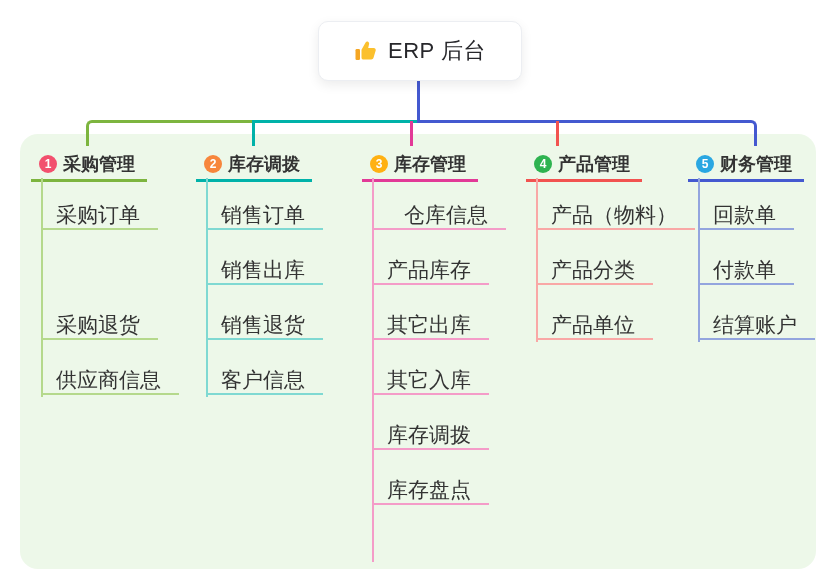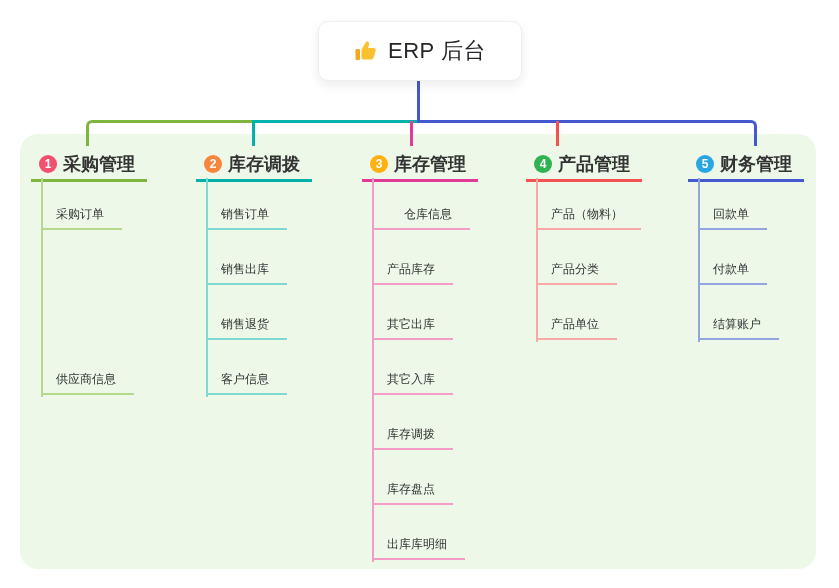--- a/index.html
+++ b/index.html
@@ -84,21 +84,21 @@
     position:absolute;
     left:10px;top:26px;
     width:2px;
     background:var(--cl);
   }
   .child{
     position:absolute;
     left:10px;
     padding:0 18px 5px 15px;
     border-bottom:2px solid var(--cl);
-    font-size:12px;line-height:17px;color:#333;
+    font-size:21px;line-height:17px;color:#333;
     white-space:nowrap;
     cursor:pointer;
   }
 </style>
 </head>
 <body>
 
 <div class="canvas">
 
   <div class="panel" style="background: rgb(237, 248, 233);"></div>
@@ -121,20 +121,21 @@
     <span class="root-label">ERP 后台</span>
   </div>
 
   <div class="branch" style="left: 31px; --c: #7db53f; --cl: #b5d98c;">
     <div class="btitle">
       <span class="numbadge" style="background: rgb(242, 80, 110);">1</span>
       <span>采购管理</span>
     </div>
     <div class="vline" style="height:219px;"></div>
     <div class="child" style="top:54px;">采购订单</div>
+    <div class="child" style="top:164px;">采购退货</div>
     <div class="child" style="top:219px;">供应商信息</div>
   </div>
 
   <div class="branch" style="left: 196px; --c: #00b2a9; --cl: #7fd9d2;">
     <div class="btitle">
       <span class="numbadge" style="background: rgb(247, 134, 60);">2</span>
       <span>库存调拨</span>
     </div>
     <div class="vline" style="height:219px;"></div>
     <div class="child" style="top:54px;">销售订单</div>
@@ -148,21 +149,20 @@
       <span class="numbadge" style="background: rgb(255, 177, 18);">3</span>
       <span>库存管理</span>
     </div>
     <div class="vline" style="height:384px;"></div>
     <div class="child" style="top:54px;padding-left:32px;">仓库信息</div>
     <div class="child" style="top:109px;">产品库存</div>
     <div class="child" style="top:164px;">其它出库</div>
     <div class="child" style="top:219px;">其它入库</div>
     <div class="child" style="top:274px;">库存调拨</div>
     <div class="child" style="top:329px;">库存盘点</div>
-    <div class="child" style="top:384px;">出库库明细</div>
   </div>
 
   <div class="branch" style="left: 526px; --c: #f25350; --cl: #f9a8a6;">
     <div class="btitle">
       <span class="numbadge" style="background: rgb(46, 179, 80);">4</span>
       <span>产品管理</span>
     </div>
     <div class="vline" style="height:164px;"></div>
     <div class="child" style="top:54px;">产品（物料）</div>
     <div class="child" style="top:109px;">产品分类</div>

